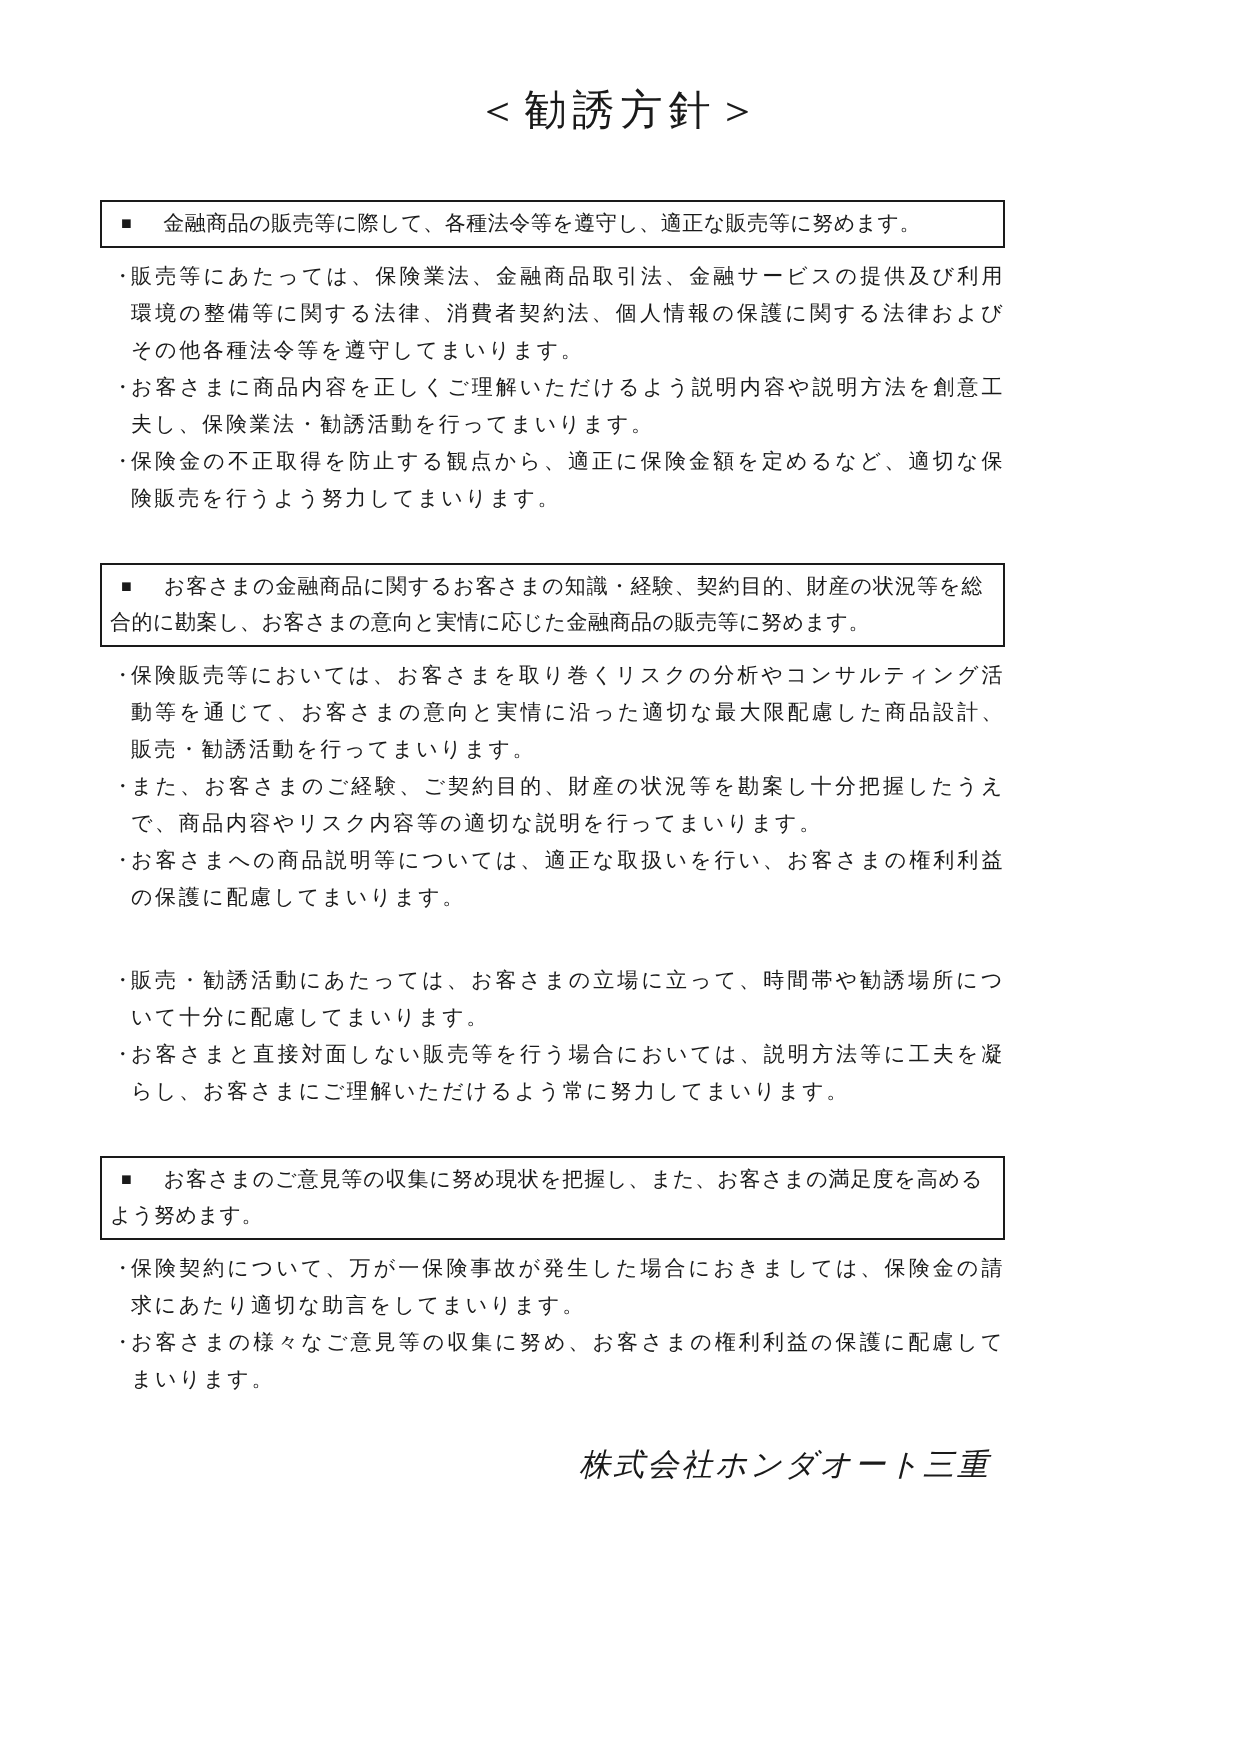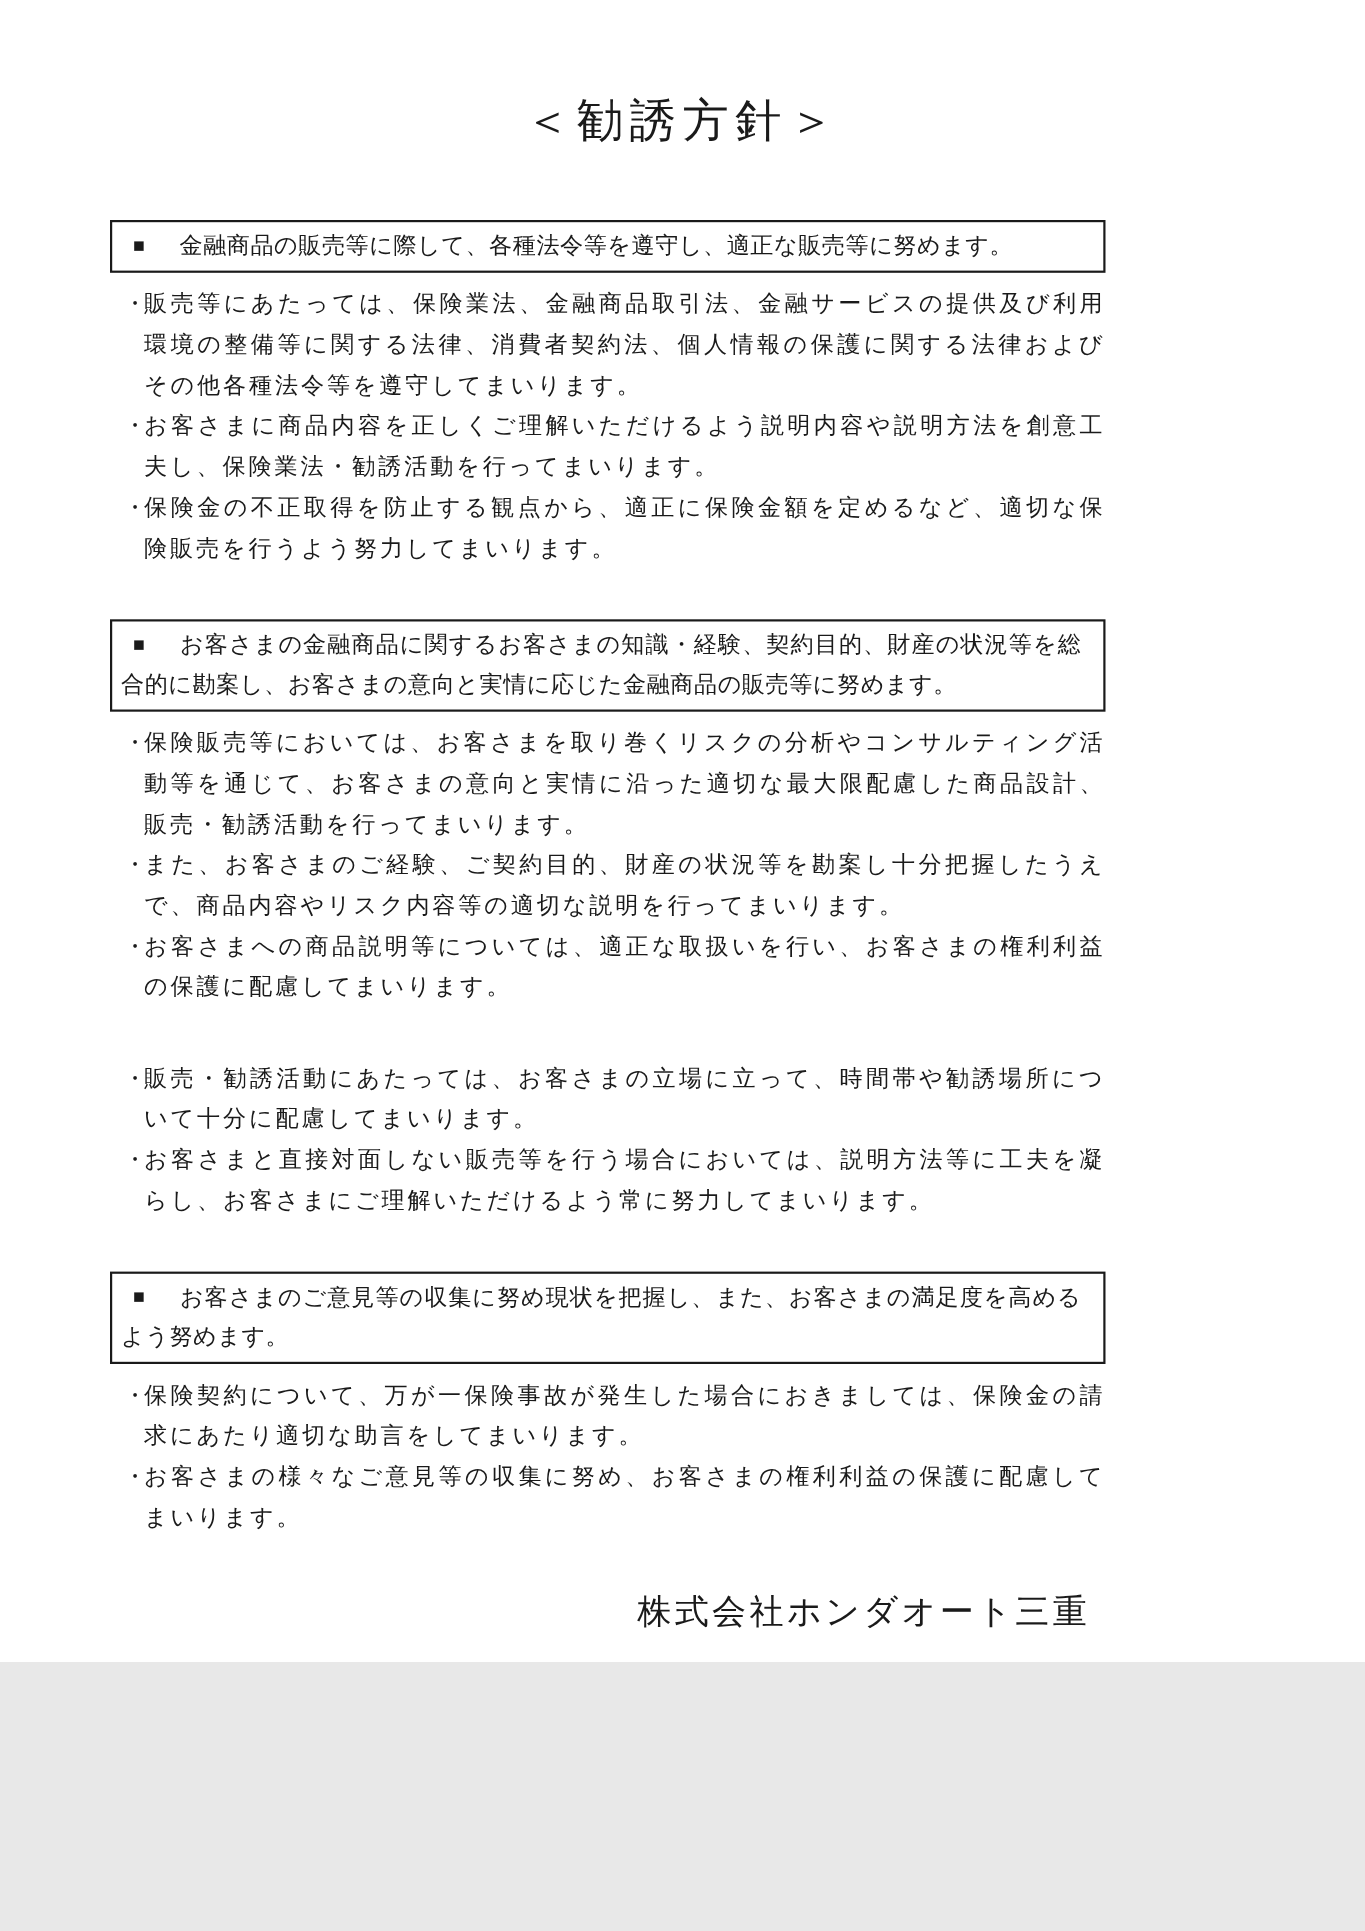--- a/index.html
+++ b/index.html
@@ -3,21 +3,21 @@
 <meta charset="utf-8">
 <style>
   html, body {
     margin: 0;
     padding: 0;
     background: #e8e8e8;
   }
   .page {
     position: relative;
     width: 1241px;
-    height: 1511px;
+    height: 1755px;
     margin: 0 auto;
     background: #ffffff;
     color: #1a1a1a;
     font-family: "Liberation Serif", "DejaVu Serif", serif;
     box-sizing: border-box;
     padding-top: 82px;
     overflow: hidden;
   }
   .doc-title {
     text-align: center;
@@ -69,20 +69,21 @@
     font-size: 22px;
     letter-spacing: 1px;
     margin-top: 26px;
   }
   .footer-company {
     text-align: right;
     padding-right: 14px;
     font-size: 31px;
     letter-spacing: 3px;
     margin-top: 20px;
+    font-style: italic;
   }
 </style>
 </head>
 <body>
 
 <div class="page">
 
   <h1 class="doc-title">＜勧誘方針＞</h1>
 
   <div class="content">

